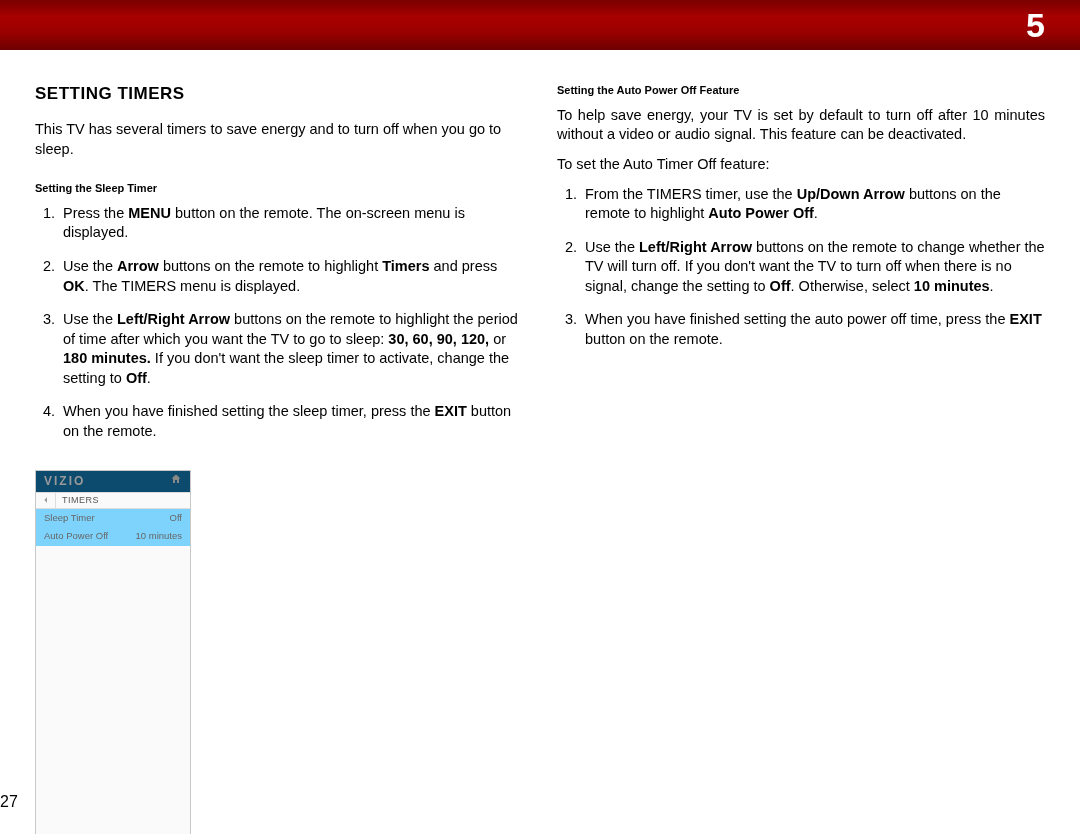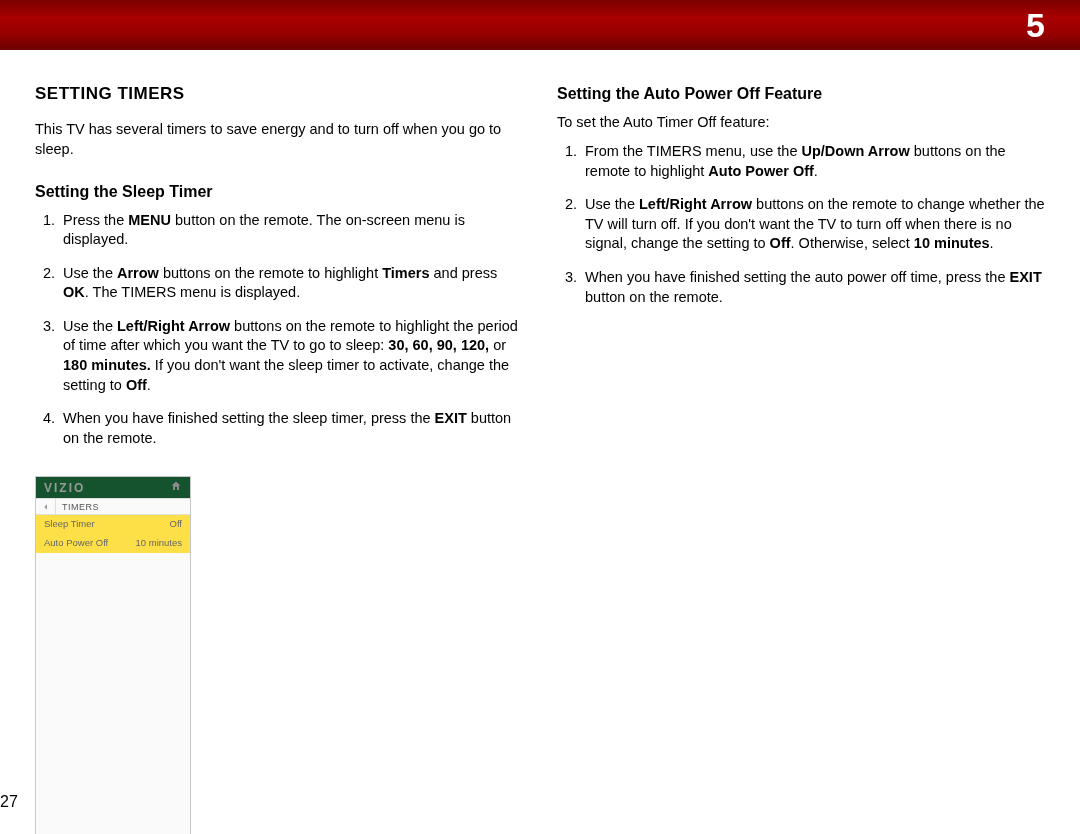--- a/index.html
+++ b/index.html
@@ -35,21 +35,21 @@
   .col { flex: 1 1 0; }
   h2.sect {
     font-weight: bold;
     font-size: 17px;
     letter-spacing: 0.5px;
     margin-bottom: 14px;
     text-transform: uppercase;
   }
   h3.subsect {
     font-weight: bold;
-    font-size: 16px;
+    font-size: 11px;
     margin: 22px 0 8px 0;
   }
   h3.subsect.first-right { margin-top: 0; }
   p { margin-bottom: 10px; }
   .just { text-align: justify; }
   ol {
     padding-left: 24px;
   }
   ol li {
     padding-left: 4px;
@@ -72,21 +72,21 @@
     font-family: Arial, Helvetica, sans-serif;
     font-size: 10px;
     color: #555;
     display: flex;
     flex-direction: column;
     flex: 0 0 auto;
   }
   .screen-top {
     height: 22px;
     border-bottom: 1px solid #ddd;
-    background: #14532d;
+    background: #0c4a6e;
     display: flex;
     align-items: center;
     justify-content: space-between;
     padding: 0 8px;
   }
   .vizio-logo {
     font-family: Arial, sans-serif;
     font-weight: bold;
     font-size: 12px;
     letter-spacing: 2px;
@@ -104,21 +104,21 @@
   .screen-path .back-cell {
     width: 20px;
     display: flex;
     align-items: center;
     justify-content: center;
     border-right: 1px solid #ddd;
     height: 100%;
   }
   .screen-path .back-cell svg { width: 8px; height: 8px; fill: #999; }
   .screen-path .crumb { padding-left: 6px; letter-spacing: 0.5px; }
-  .screen-list { background: #fde047; }
+  .screen-list { background: #7dd3fc; }
   .screen-row {
     display: flex;
     justify-content: space-between;
     padding: 3px 8px;
     font-size: 9.5px;
     color: #666;
   }
   .screen-blank { flex: 1 1 auto; height: 308px; background: #fafafa; }
   .screen-bottom {
     height: 22px;
@@ -209,24 +209,25 @@
                 <circle cx="12" cy="12" r="4"></circle>
                 <path d="M12 2v3M12 19v3M2 12h3M19 12h3M5 5l2 2M17 17l2 2M19 5l-2 2M7 17l-2 2"></path>
               </svg></span>
         </div>
       </div>
     </div>
   </div>
 
   <div class="col">
     <h3 class="subsect first-right">Setting the Auto Power Off Feature</h3>
+    <p class="just">To help save energy, your TV is set by default to turn off after 10 minutes without a video or audio signal. This feature can be deactivated.</p>
     <p>To set the Auto Timer Off feature:</p>
     <ol>
       <li>
-        <span>From the TIMERS menu, use the </span><b>Up/Down Arrow</b><span> buttons on the remote to highlight </span><b>Auto Power Off</b><span>.</span>
+        <span>From the TIMERS timer, use the </span><b>Up/Down Arrow</b><span> buttons on the remote to highlight </span><b>Auto Power Off</b><span>.</span>
       </li>
       <li>
         <span>Use the </span><b>Left/Right Arrow</b><span> buttons on the remote to change whether the TV will turn off. If you don't want the TV to turn off when there is no signal, change the setting to </span><b>Off</b><span>. Otherwise, select </span><b>10 minutes</b><span>.</span>
       </li>
       <li>
         <span>When you have finished setting the auto power off time, press the </span><b>EXIT</b><span> button on the remote.</span>
       </li>
     </ol>
   </div>
 

